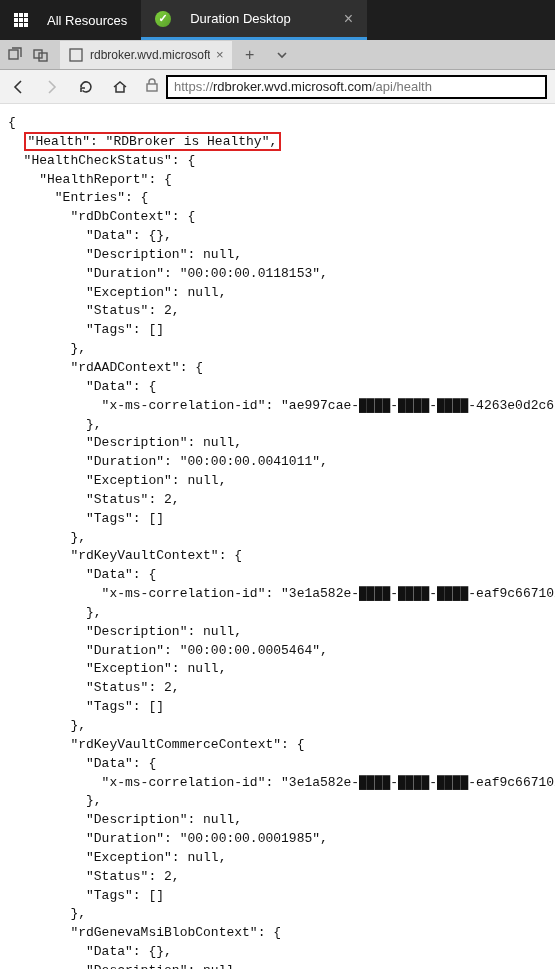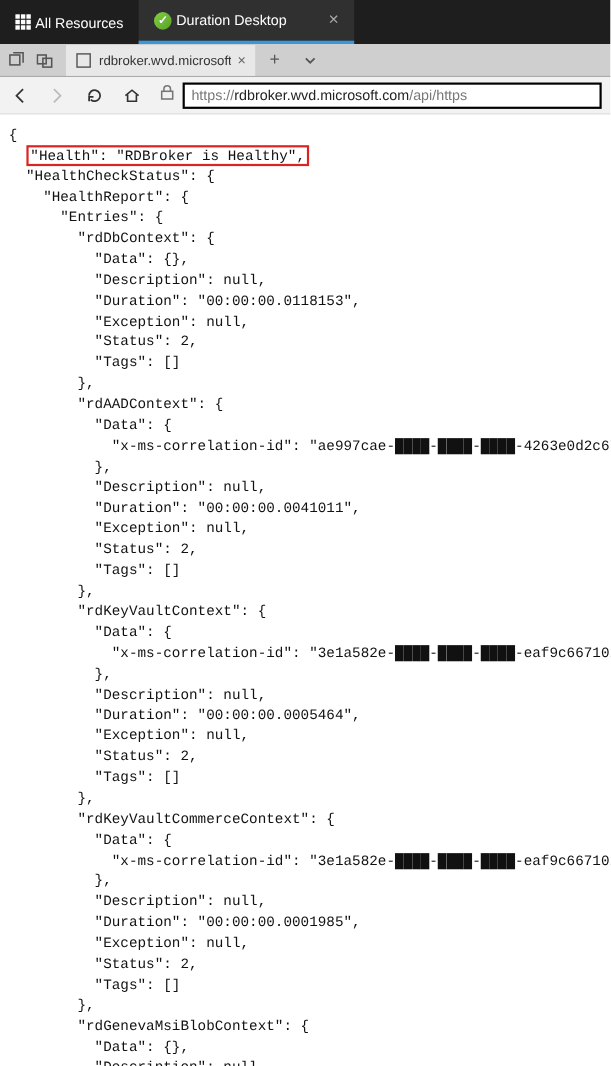--- a/index.html
+++ b/index.html
@@ -1,19 +1,19 @@
 <!DOCTYPE html>
 <html><head>
   <meta charset="utf-8">
   <style>
     * { margin: 0; padding: 0; box-sizing: border-box; }
     body { font-family: "Segoe UI", sans-serif; width: 555px; height: 969px; overflow: hidden; background: #fff; }
 
     .rd-bar { height: 40px; background: #1e1e1e; display: flex; align-items: stretch; color: #fff; font-size: 13px; }
-    .rd-tab { display: flex; align-items: center; gap: 4px; padding: 0 14px; }
+    .rd-tab { display: flex; align-items: center; gap: 19px; padding: 0 14px; }
     .rd-tab-allres { background: #1e1e1e; }
     .rd-tab-default { background: #303030; border-bottom: 3px solid #3a96dd; }
     .rd-apps { width: 14px; height: 14px; display: grid; grid-template-columns: repeat(3,1fr); gap: 1px; }
     .rd-apps span { background: #fff; }
     .rd-desk-icon { width: 16px; height: 16px; border-radius: 50%; background: linear-gradient(135deg,#7fd13b,#5aa02c); display: flex; align-items: center; justify-content: center; font-size: 11px; color: #fff; font-weight: bold; }
     .rd-close { color: #aaa; margin-left: 34px; font-size: 16px; cursor: pointer; }
 
     .edge-toolbar { height: 30px; background: #cfcfcf; display: flex; align-items: center; padding: 0 4px; border-bottom: 1px solid #aaa; }
     .edge-tab-container { display: flex; align-items: center; gap: 4px; }
     .win-btn { width: 22px; height: 22px; display: flex; align-items: center; justify-content: center; color: #555; cursor: pointer; }
@@ -118,21 +118,21 @@
   <div class="urlbox-wrap">
     <span class="lock">
       <svg viewBox="0 0 16 16" width="14" height="14" fill="none" stroke="#777" stroke-width="1.4">
           <rect x="3" y="7" width="10" height="7"></rect>
           <path d="M5 7V5a3 3 0 0 1 6 0v2"></path>
         </svg>
     </span>
     <div class="urlbox">
       <span class="path">https://</span>
         <span class="host">rdbroker.wvd.microsoft.com</span>
-        <span class="path">/api/https</span>
+        <span class="path">/api/health</span>
     </div>
   </div>
 </div>
 
 <div class="content"><span>{</span>
   <span class="hl">"Health": "RDBroker is Healthy",</span>
 <span>  "HealthCheckStatus": {
     "HealthReport": {
       "Entries": {
         "rdDbContext": {

